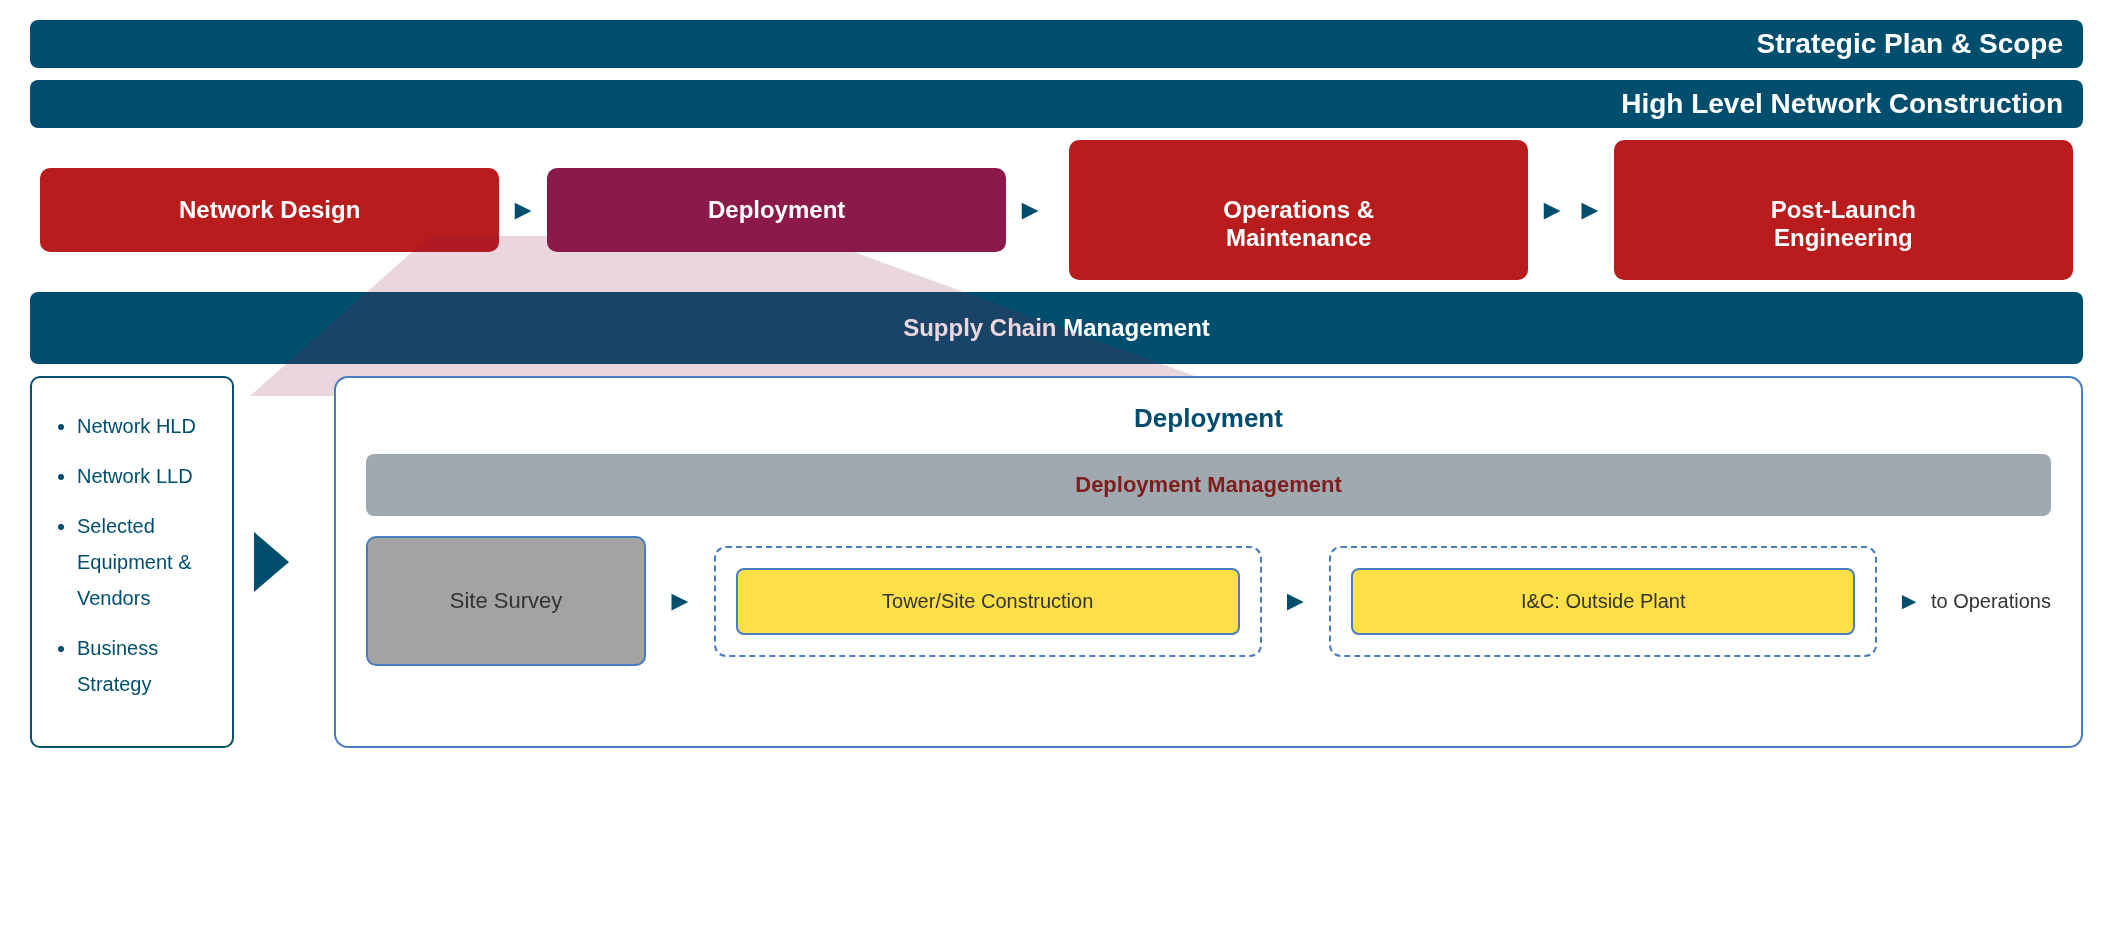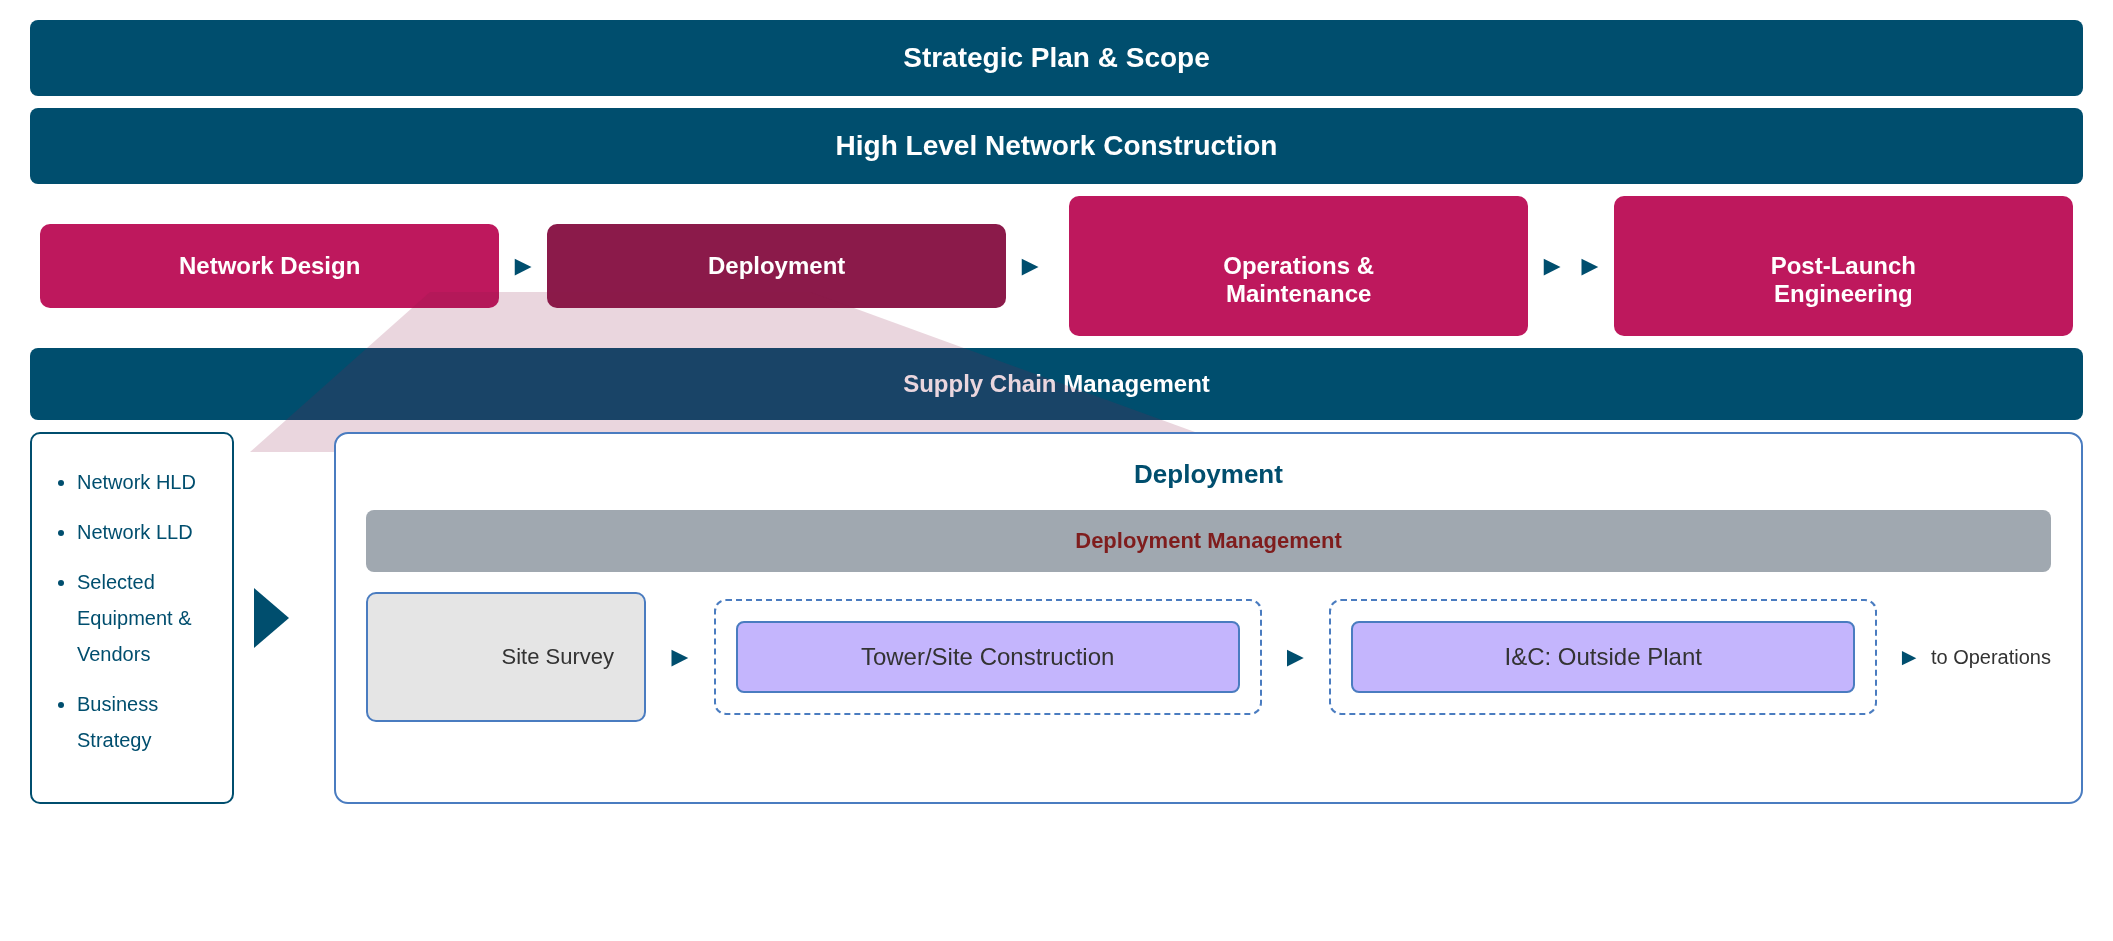--- a/index.html
+++ b/index.html
@@ -19,35 +19,35 @@
       flex-direction: column;
       gap: 12px;
     }
 
     
     .banner {
       background: #004E6E;
       color: #fff;
       font-size: 28px;
       font-weight: bold;
-      text-align: center;
-      padding: 22px 20px;
+      text-align: right;
+      padding: 8px 20px;
       border-radius: 8px;
     }
 
     
     .phase-row {
       display: flex;
       align-items: center;
       gap: 10px;
       padding: 0 10px;
     }
 
     .phase-box {
-      background: #be185d;
+      background: #b91c1c;
       color: #fff;
       font-size: 24px;
       font-weight: bold;
       text-align: center;
       padding: 28px 20px;
       border-radius: 10px;
       flex: 1;
     }
 
     .phase-box.selected {
@@ -163,25 +163,25 @@
     .deployment-content-row {
       display: flex;
       align-items: center;
       gap: 20px;
     }
 
     
     .site-survey-box {
       border: 2px solid #4A7CC0;
       border-radius: 10px;
-      background: #e5e5e5;
+      background: #a3a3a3;
       padding: 50px 30px;
       font-size: 22px;
       color: #333;
-      text-align: right;
+      text-align: center;
       width: 280px;
       flex-shrink: 0;
     }
 
     .content-arrow {
       font-size: 28px;
       color: #004E6E;
       flex-shrink: 0;
     }
 
@@ -192,23 +192,23 @@
       padding: 20px;
       display: flex;
       flex-direction: column;
       gap: 16px;
       flex: 1;
     }
 
     .sub-box {
       border: 2px solid #4A7CC0;
       border-radius: 8px;
-      background: #c4b5fd;
+      background: #fde047;
       padding: 20px 28px;
-      font-size: 24px;
+      font-size: 20px;
       color: #333;
       text-align: center;
     }
 
     
     .to-operations {
       display: flex;
       align-items: center;
       gap: 10px;
       font-size: 20px;

